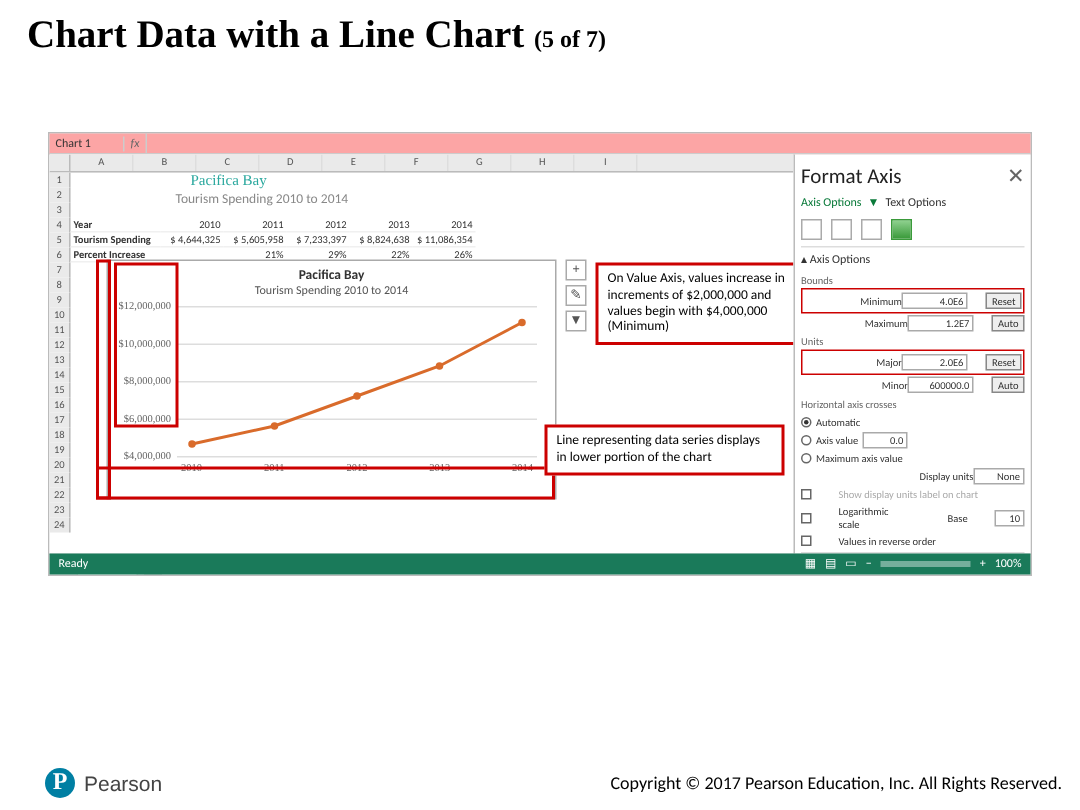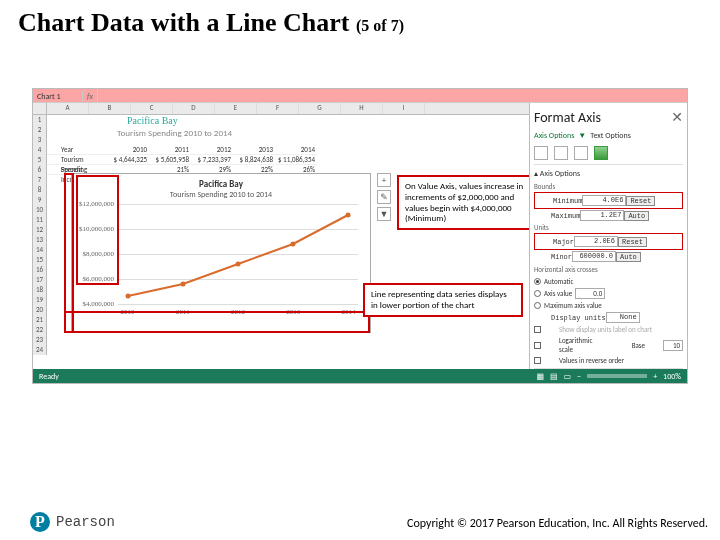--- a/index.html
+++ b/index.html
@@ -18,58 +18,58 @@
   .col-header { width: 42px; border-right: 1px solid #ddd; text-align: center; font-size: 7px; color: #555; }
   .sheet-body { display: flex; }
   .row-headers { display: flex; flex-direction: column; }
   .row-headers .row-header { height: 10px; line-height: 10px; }
   .cells { flex: 1; position: relative; }
   .title-cell { height: 12px; color: #2aa89e; font-family: "Times New Roman", serif; font-size: 10px; padding-left: 80px; }
   .subtitle-cell { height: 12px; color: #888; font-size: 9px; padding-left: 70px; }
   .data-table { display: grid; grid-template-columns: 60px repeat(5, 42px); font-size: 7px; }
   .data-table div { height: 10px; line-height: 10px; border-bottom: 1px solid #f0f0f0; padding-right: 2px; }
   .data-table .hdr { text-align: right; color: #333; }
-  .data-table .lbl { padding-left: 14px; }
+  .data-table .lbl { padding-left: 2px; font-weight: bold; }
   .chart-obj { position: absolute; top: 58px; left: 24px; width: 300px; height: 160px; background: #fff; border: 1px solid #aaa; }
   .red-box-outer { position: absolute; border: 2px solid #c00; }
   .chart-title { text-align: center; font-weight: bold; font-size: 9px; color: #333; padding-top: 4px; }
   .chart-sub { text-align: center; font-size: 8px; color: #555; }
   .plot-area { position: absolute; left: 46px; top: 30px; width: 240px; height: 100px; font-family: Liberation Serif, serif; }
   .gridline { position: absolute; left: 0; width: 100%; border-top: 1px solid #ddd; }
   .ytick { position: absolute; left: -44px; width: 40px; text-align: right; font-size: 7px; color: #666; }
   .xtick { position: absolute; bottom: -12px; font-size: 7px; color: #666; transform: translateX(-50%); }
   .float-btns { position: absolute; top: 58px; left: 330px; width: 16px; }
   .float-btn { width: 14px; height: 14px; border: 1px solid #aaa; background: #fff; margin-bottom: 3px; text-align: center; font-size: 9px; line-height: 12px; color: #555; }
   .callout { position: absolute; background: #fff; border: 2px solid #c00; font-size: 9px; color: #000; padding: 4px 6px; line-height: 1.2; }
   .format-pane { width: 158px; background: #fff; border-left: 1px solid #bbb; font-size: 8px; color: #333; padding: 4px; position: relative; }
   .fp-title { font-size: 14px; color: #222; padding: 2px 0; display: flex; justify-content: space-between; }
   .fp-close { color: #666; cursor: default; }
   .fp-row { display: flex; align-items: center; gap: 4px; font-size: 8px; color: #0a7a3a; padding: 2px 0; }
   .fp-icons { display: flex; gap: 6px; padding: 4px 0; border-bottom: 1px solid #ddd; }
   .fp-icon { width: 14px; height: 14px; border: 1px solid #aaa; }
   .fp-icon.fill { background: linear-gradient(#8fd18f,#3a9a3a); border-color: #3a9a3a; }
   .fp-section { font-size: 8px; padding: 3px 0; }
-  .fp-field { display: flex; justify-content: flex-start; align-items: center; padding: 1px 17px; font-size: 7px; font-family: Liberation Mono, monospace; }
+  .fp-field { display: flex; justify-content: flex-end; align-items: center; padding: 1px 0; font-size: 7px; }
   .fp-input { width: 44px; height: 11px; border: 1px solid #aaa; font-size: 7px; text-align: right; padding-right: 2px; }
-  .fp-btn { font-size: 7px; border: 1px solid #888; padding: 0 3px; background: #eee; }
+  .fp-btn { font-size: 7px; border: 1px solid #888; padding: 0 3px; background: #eee; margin-left: 12px; }
   .fp-radio { display: flex; align-items: center; gap: 3px; font-size: 7px; padding: 1px 0; }
   .fp-radio .dot { width: 7px; height: 7px; border: 1px solid #666; border-radius: 50%; }
   .fp-radio .dot.on::after { content:""; display:block; width:3px; height:3px; background:#333; border-radius:50%; margin:1px; }
   .fp-check { display: flex; align-items: center; gap: 18px; font-size: 7px; padding: 1px 0; }
   .fp-check .box { width: 7px; height: 7px; border: 1px solid #666; }
   .sheet-tabs { height: 14px; background: #eaeaea; border-top: 1px solid #bbb; display: flex; align-items: center; padding-left: 18px; font-size: 8px; }
   .sheet-tab { background: #fff; border: 1px solid #bbb; border-bottom: none; padding: 0 8px; height: 12px; line-height: 12px; }
   .plus-tab { width: 12px; height: 12px; border: 1px solid #bbb; text-align: center; margin-left: 4px; line-height: 10px; }
   .status-bar { position: absolute; bottom: 0; left: 0; right: 0; height: 14px; background: #1a7a5a; color: #fff; display: flex; align-items: center; justify-content: space-between; padding: 0 6px; font-size: 8px; }
   .status-right { display: flex; gap: 6px; align-items: center; }
   .zoom-slider { width: 60px; height: 4px; background: rgba(255,255,255,0.4); position: relative; }
   .footer { position: absolute; bottom: 10px; right: 12px; font-size: 12px; color: #000; }
   .pearson-logo { position: absolute; bottom: 8px; left: 30px; display: flex; align-items: center; gap: 6px; }
   .pearson-p { width: 20px; height: 20px; border-radius: 50%; background: #007fa3; color: #fff; font-weight: bold; text-align: center; line-height: 20px; font-family: Georgia, serif; }
-  .pearson-text { font-size: 14px; color: #444; font-family: Liberation Mono, monospace; }
+  .pearson-text { font-size: 14px; color: #444; font-family: Liberation Sans, sans-serif; }
   svg.line-svg { position: absolute; inset: 0; }
 </style>
 </head>
 <body>
 
 <div class="slide-title">
   <span>Chart Data with a Line Chart</span>
   <span class="sub">(5 of 7)</span>
 </div>
 

